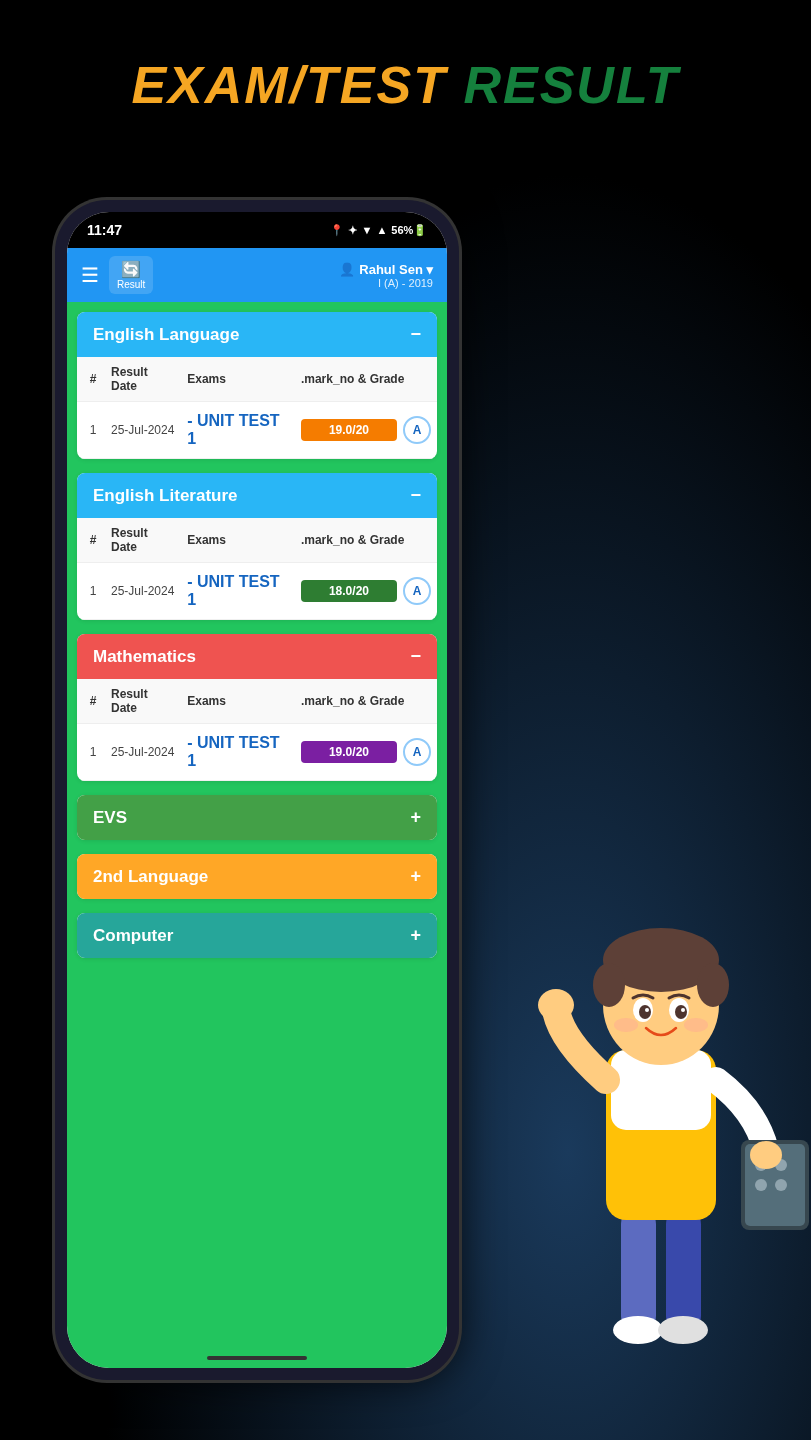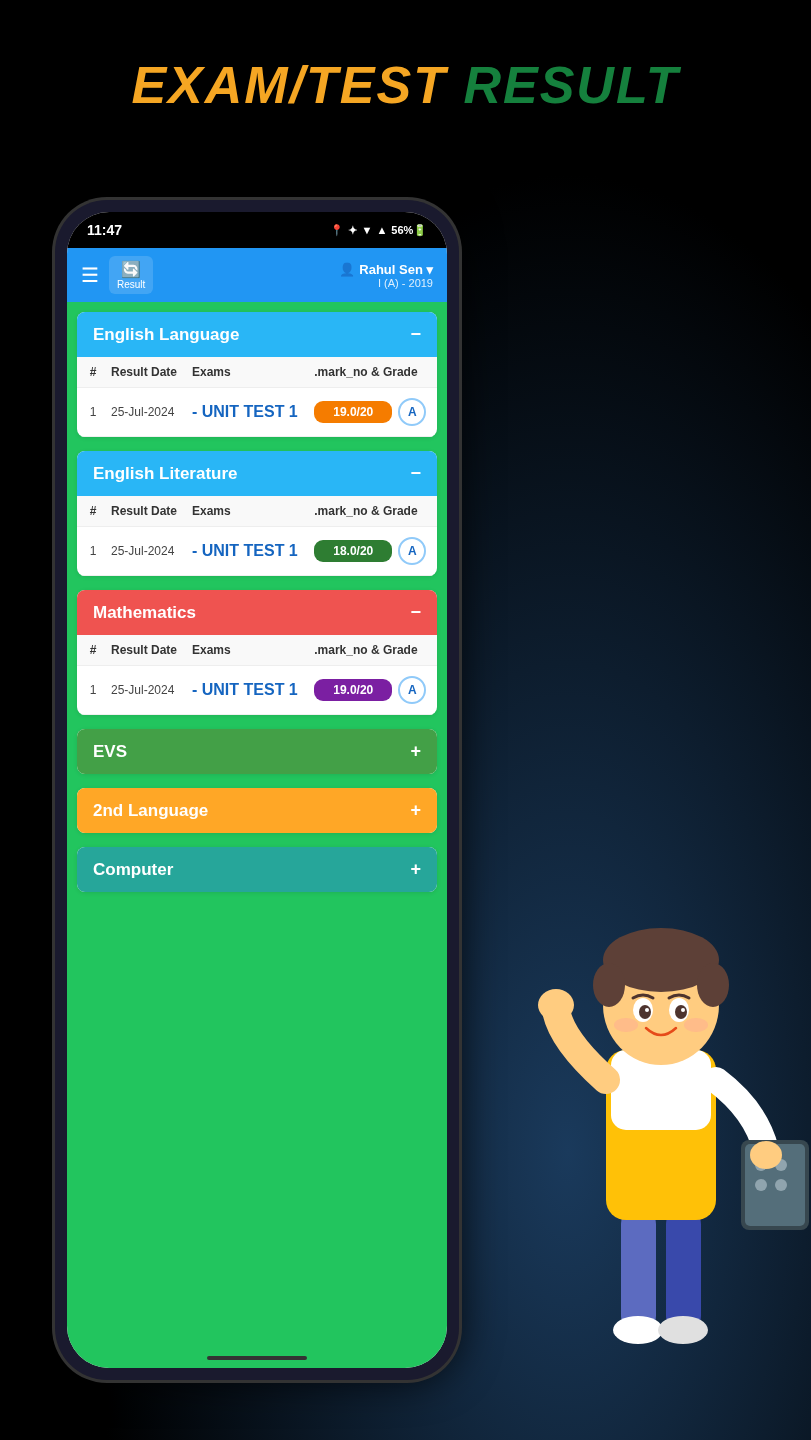--- a/index.html
+++ b/index.html
@@ -165,22 +165,22 @@
       font-size: 16px;
     }
 
     .marks-grade {
       display: flex;
       align-items: center;
       gap: 6px;
     }
 
     .marks-badge {
-      padding: 4px 19px;
-      border-radius: 9px;
+      padding: 4px 28px;
+      border-radius: 4px;
       font-size: 12px;
       font-weight: bold;
       color: #fff;
     }
     .marks-badge.orange-badge { background: #f57c00; }
     .marks-badge.green-badge { background: #2e7d32; }
     .marks-badge.purple-badge { background: #7b1fa2; }
 
     .grade-circle {
       width: 28px;

